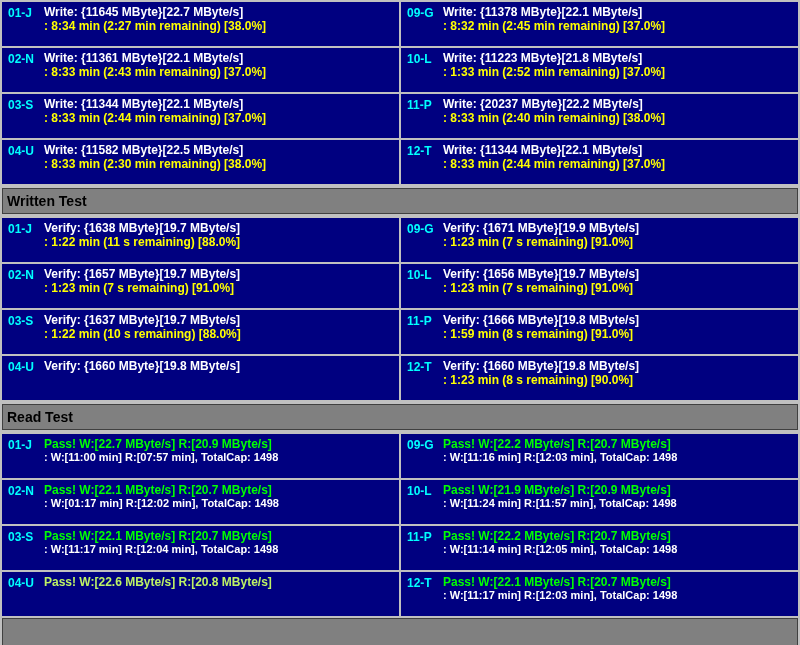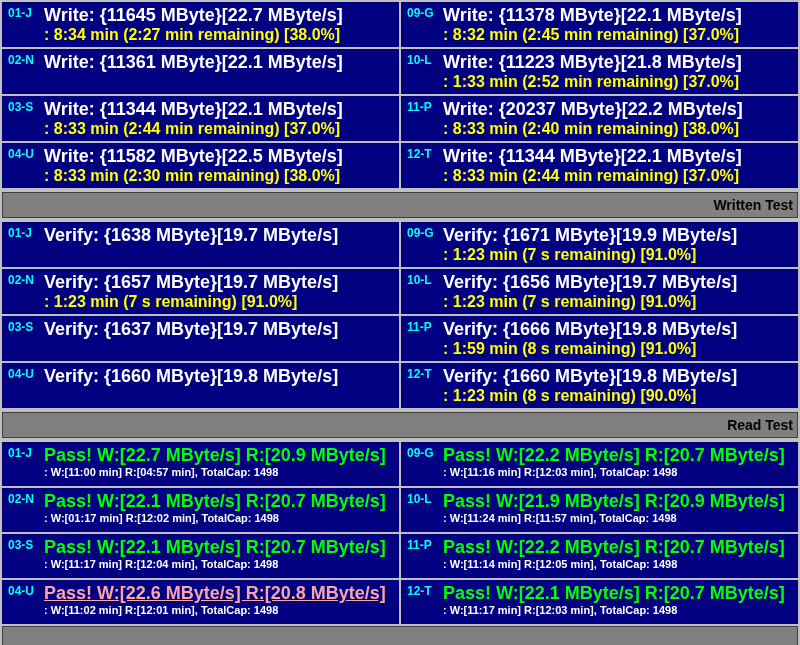--- a/index.html
+++ b/index.html
@@ -42,30 +42,30 @@
       font-size: 12px;
       min-width: 32px;
       margin-right: 4px;
       margin-top: 1px;
     }
     .cell-content {
       flex: 1;
     }
     .cell-line1 {
       color: #ffffff;
-      font-size: 18px;
+      font-size: 12px;
       font-weight: bold;
     }
     .cell-line2 {
       color: #ffff00;
-      font-size: 16px;
+      font-size: 12px;
       font-weight: bold;
     }
     .section-label {
-      text-align: right;
+      text-align: left;
       background: #808080;
       color: #000000;
       padding: 4px;
       font-size: 14px;
       font-weight: bold;
       margin: 4px 0;
       border: 1px solid #404040;
     }
     .pass-cell .cell-line1 {
       color: #00ff00;
@@ -111,20 +111,21 @@
               </div>
             </div>
           </div>
         </div>
         <div class="grid-row">
           <div class="cell">
             <div class="cell-header">
               <span class="cell-id">02-N</span>
               <div class="cell-content">
                 <div class="cell-line1">Write: {11361 MByte}[22.1 MByte/s]</div>
+                <div class="cell-line2">: 8:33 min (2:43 min remaining)  [37.0%]</div>
               </div>
             </div>
           </div>
           <div class="cell">
             <div class="cell-header">
               <span class="cell-id">10-L</span>
               <div class="cell-content">
                 <div class="cell-line1">Write: {11223 MByte}[21.8 MByte/s]</div>
                 <div class="cell-line2">: 1:33 min (2:52 min remaining)  [37.0%]</div>
               </div>
@@ -176,20 +177,21 @@
   </div>
 
   <div class="section">
     <div id="verify-rows">
         <div class="grid-row">
           <div class="cell">
             <div class="cell-header">
               <span class="cell-id">01-J</span>
               <div class="cell-content">
                 <div class="cell-line1">Verify: {1638 MByte}[19.7 MByte/s]</div>
+                <div class="cell-line2">: 1:22 min (11 s remaining)   [88.0%]</div>
               </div>
             </div>
           </div>
           <div class="cell">
             <div class="cell-header">
               <span class="cell-id">09-G</span>
               <div class="cell-content">
                 <div class="cell-line1">Verify: {1671 MByte}[19.9 MByte/s]</div>
                 <div class="cell-line2">: 1:23 min (7 s remaining)   [91.0%]</div>
               </div>
@@ -215,20 +217,21 @@
               </div>
             </div>
           </div>
         </div>
         <div class="grid-row">
           <div class="cell">
             <div class="cell-header">
               <span class="cell-id">03-S</span>
               <div class="cell-content">
                 <div class="cell-line1">Verify: {1637 MByte}[19.7 MByte/s]</div>
+                <div class="cell-line2">: 1:22 min (10 s remaining)   [88.0%]</div>
               </div>
             </div>
           </div>
           <div class="cell">
             <div class="cell-header">
               <span class="cell-id">11-P</span>
               <div class="cell-content">
                 <div class="cell-line1">Verify: {1666 MByte}[19.8 MByte/s]</div>
                 <div class="cell-line2">: 1:59 min (8 s remaining)   [91.0%]</div>
               </div>
@@ -259,21 +262,21 @@
   </div>
 
   <div class="section">
     <div id="pass-rows">
         <div class="grid-row">
           <div class="cell pass-cell">
             <div class="cell-header">
               <span class="cell-id">01-J</span>
               <div class="cell-content">
                 <div class="cell-line1" style="color: rgb(0, 255, 0);">Pass! W:[22.7 MByte/s] R:[20.9 MByte/s]</div>
-                <div class="cell-line2" style="color: rgb(255, 255, 255);">: W:[11:00 min] R:[04:57 min], TotalCap: 1498</div>
+                <div class="cell-line2" style="color: rgb(255, 255, 255);">: W:[11:00 min] R:[07:57 min], TotalCap: 1498</div>
               </div>
             </div>
           </div>
           <div class="cell pass-cell">
             <div class="cell-header">
               <span class="cell-id">09-G</span>
               <div class="cell-content">
                 <div class="cell-line1" style="color: rgb(0, 255, 0);">Pass! W:[22.2 MByte/s] R:[20.7 MByte/s]</div>
                 <div class="cell-line2" style="color: rgb(255, 255, 255);">: W:[11:16 min] R:[12:03 min], TotalCap: 1498</div>
               </div>
@@ -318,22 +321,21 @@
                 <div class="cell-line2" style="color: rgb(255, 255, 255);">: W:[11:14 min] R:[12:05 min], TotalCap: 1498</div>
               </div>
             </div>
           </div>
         </div>
         <div class="grid-row">
           <div class="cell pass-cell">
             <div class="cell-header">
               <span class="cell-id">04-U</span>
               <div class="cell-content">
-                <div class="cell-line1" style="color: #fca5a5; text-decoration: underline;">Pass! W:[22.6 MByte/s] R:[20.8 MByte/s]</div>
-                <div class="cell-line2" style="color: rgb(255, 255, 255);">: W:[11:02 min] R:[12:01 min], TotalCap: 1498</div>
+                <div class="cell-line1" style="color: #bef264;">Pass! W:[22.6 MByte/s] R:[20.8 MByte/s]</div>
               </div>
             </div>
           </div>
           <div class="cell pass-cell">
             <div class="cell-header">
               <span class="cell-id">12-T</span>
               <div class="cell-content">
                 <div class="cell-line1" style="color: rgb(0, 255, 0);">Pass! W:[22.1 MByte/s] R:[20.7 MByte/s]</div>
                 <div class="cell-line2" style="color: rgb(255, 255, 255);">: W:[11:17 min] R:[12:03 min], TotalCap: 1498</div>
               </div>

